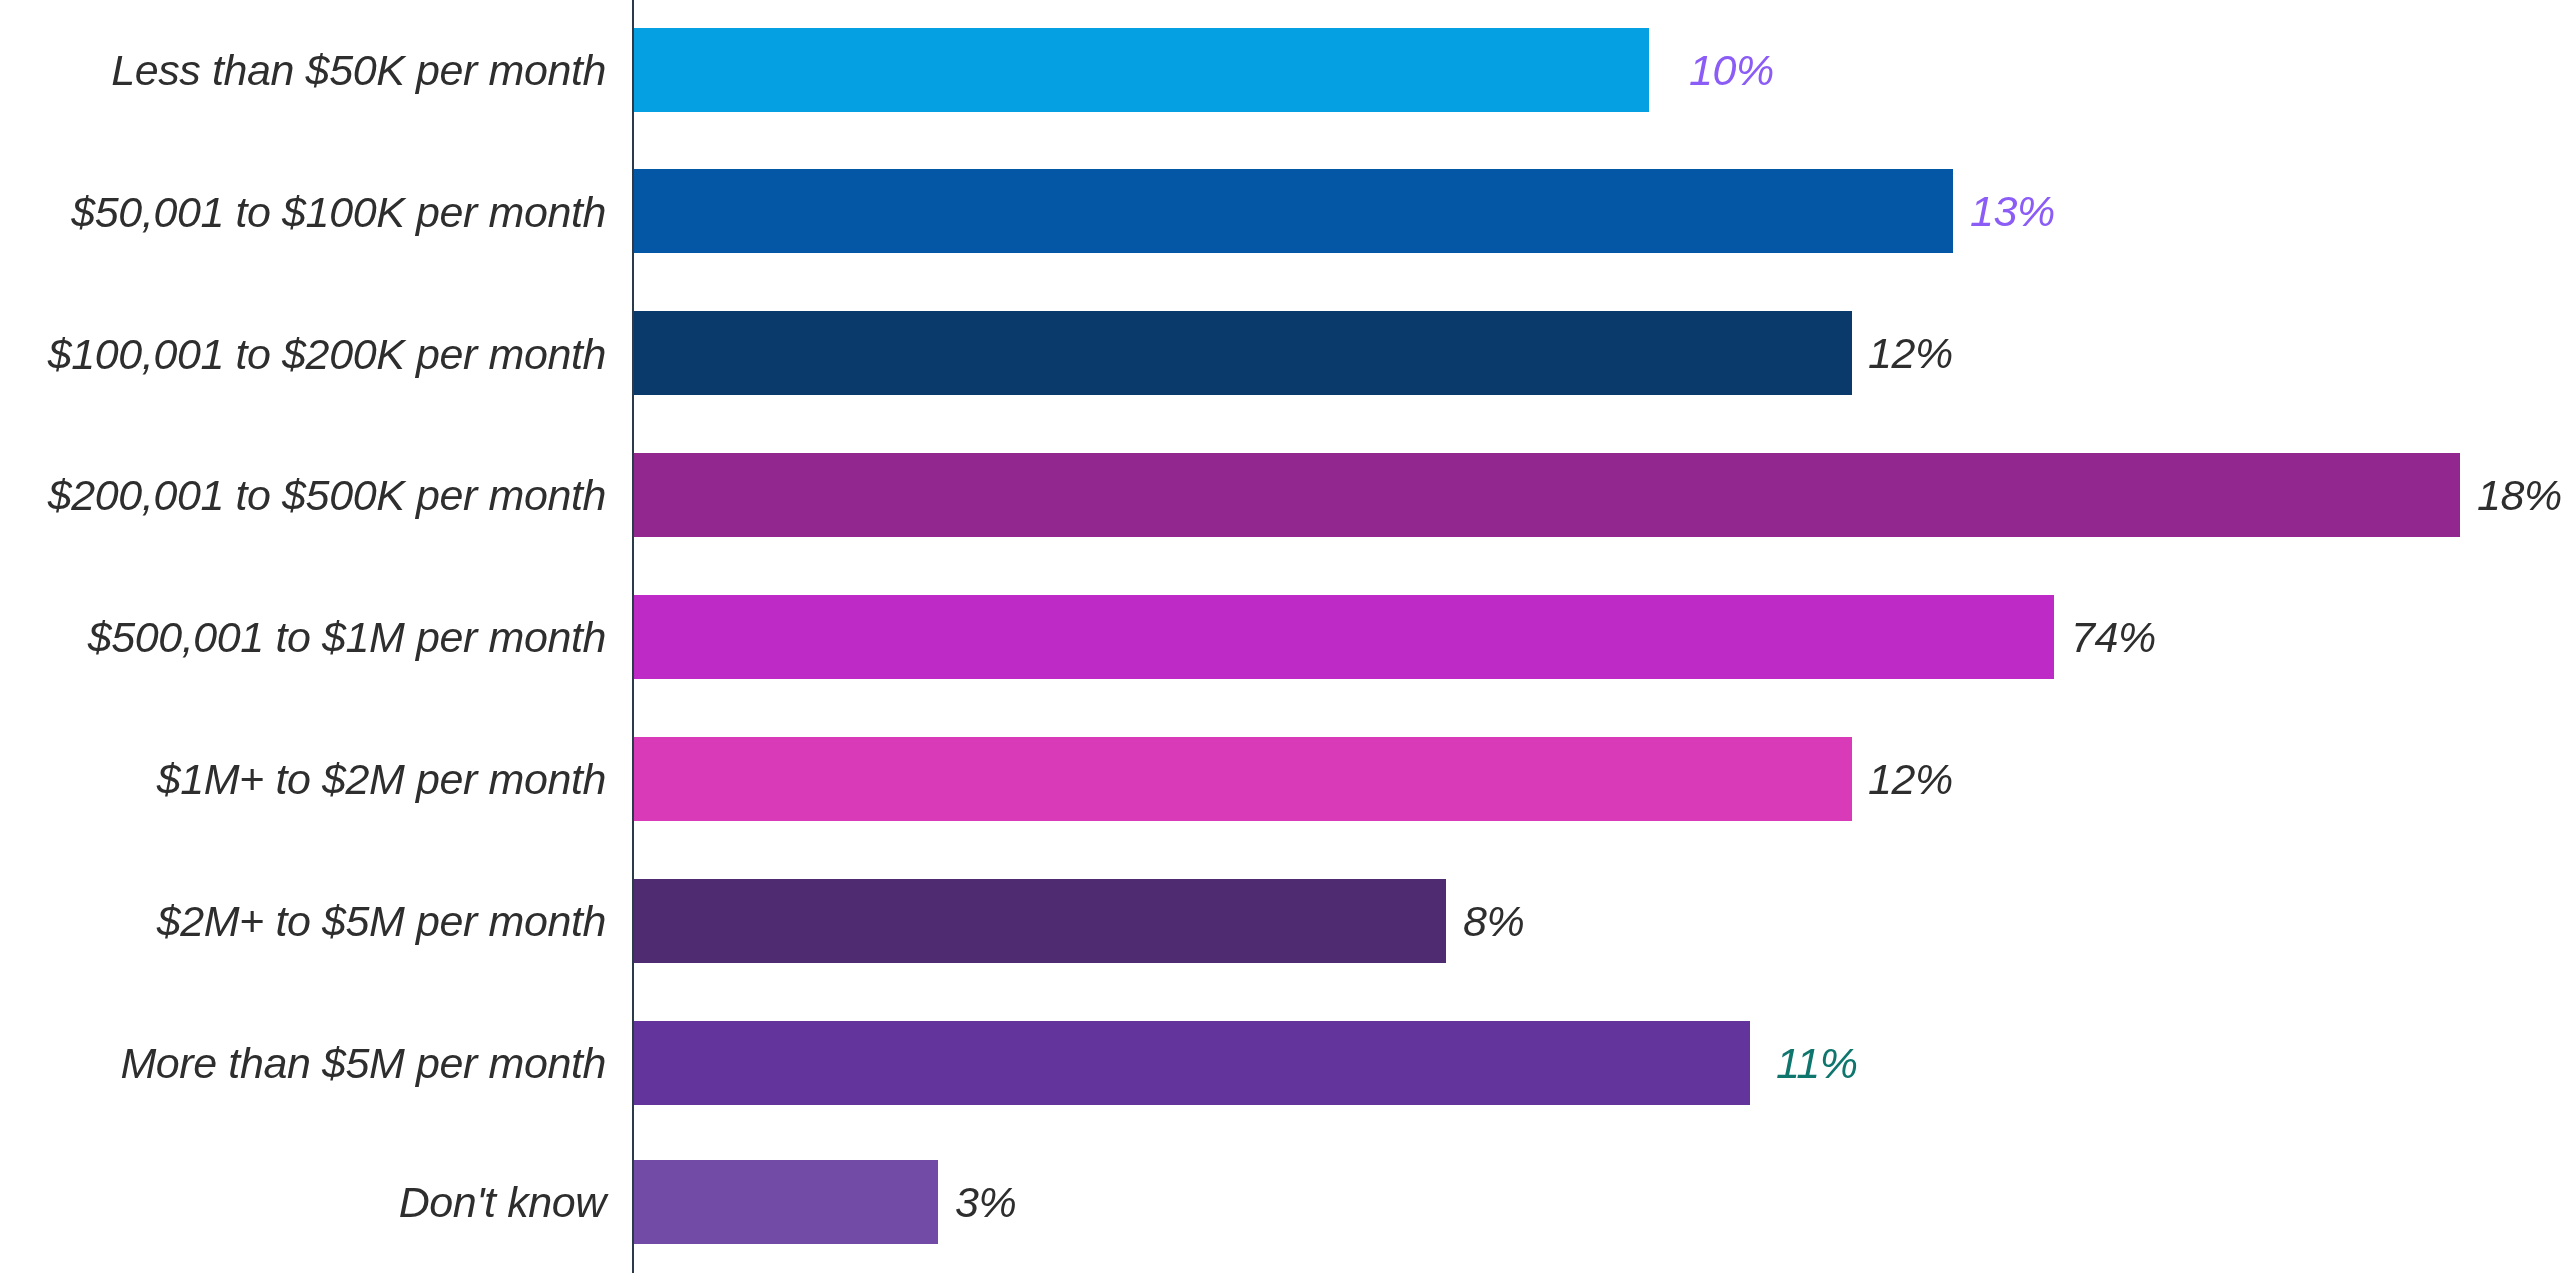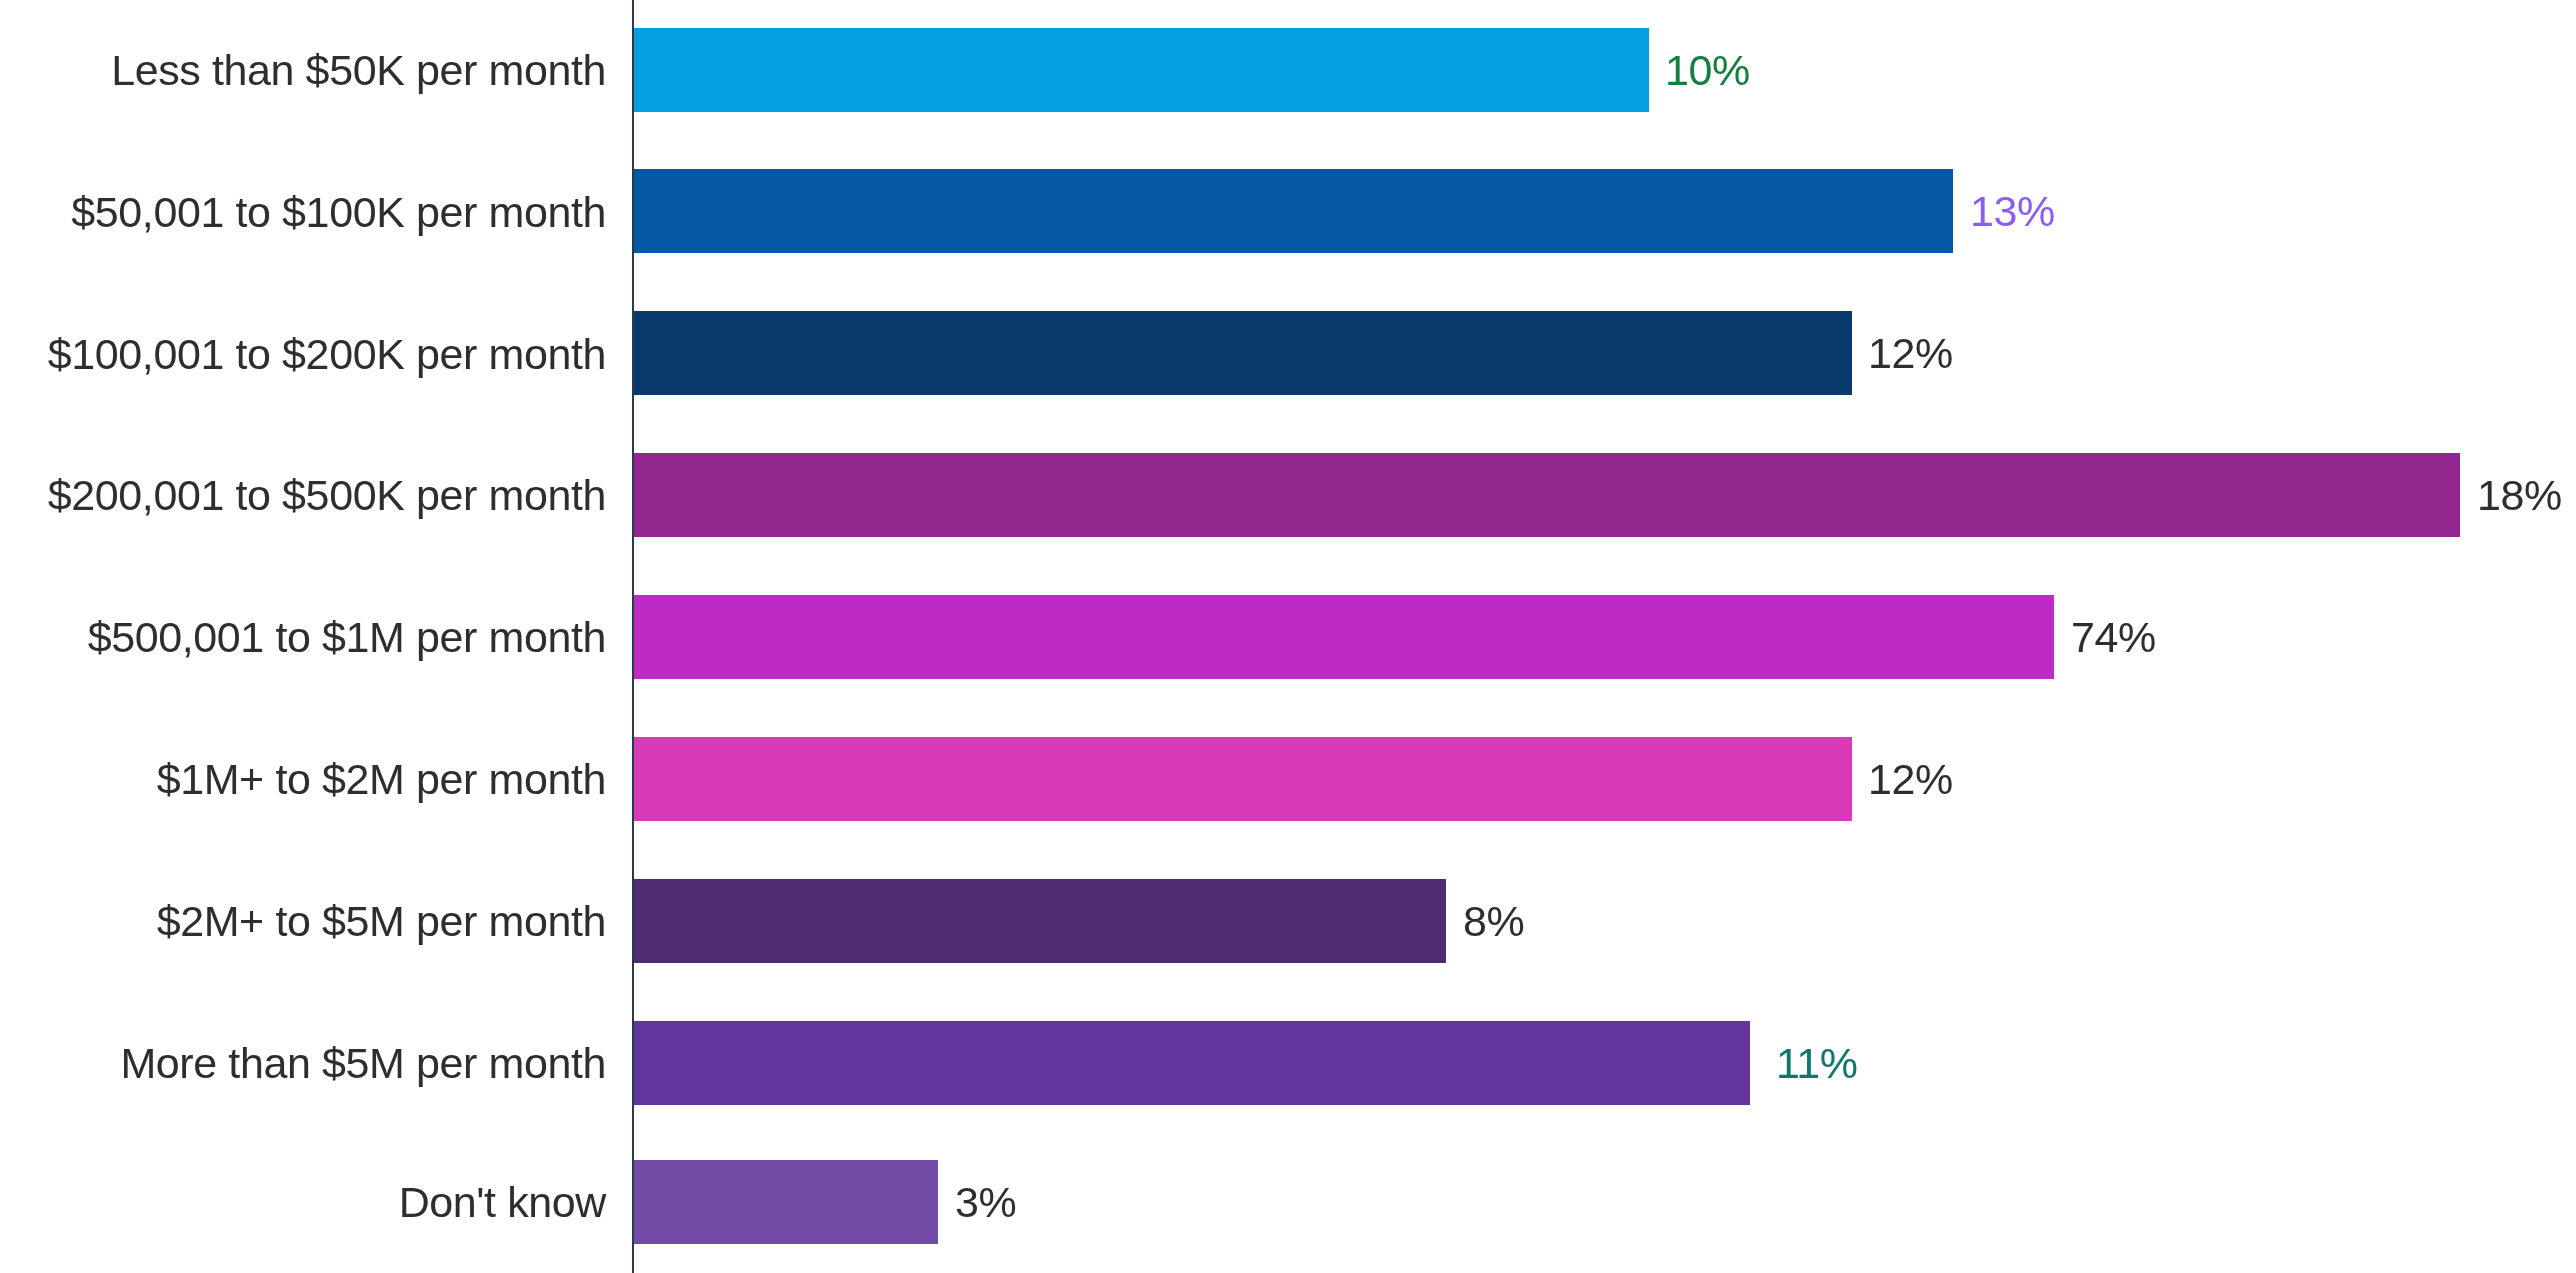--- a/index.html
+++ b/index.html
@@ -9,20 +9,21 @@
   }
   body {
     font-family: "Liberation Sans", sans-serif;
   }
   #chart-root {
     position: relative;
     width: 2576px;
     height: 1274px;
     background: #ffffff;
     overflow: hidden;
+    font-style: italic;
   }
   
   .cat-label {
     position: absolute;
     right: 1970px;          
     width: 614px;
     text-align: right;
     font-size: 43px;
     line-height: 1;
     color: #2e2e2e;
@@ -86,21 +87,21 @@
     <div class="cat-label" style="top: 1063px; color: rgb(46, 46, 46);">More than $5M per month</div>
     <div class="cat-label" style="top: 1202px; color: rgb(46, 46, 46);">Don't know</div>
   </div>
 
   <div id="axis-line" style="background: rgb(43, 58, 74);"></div>
 
   <div id="plot-area">
 
     <div class="bar-row" style="top:28px">
       <div class="bar" style="width: 1015px; background: rgb(5, 160, 225);"></div>
-      <div class="bar-value" style="left: 1031px; color: #15803d;">10%</div>
+      <div class="bar-value" style="left: 1055px; color: #8b5cf6;">10%</div>
     </div>
 
     <div class="bar-row" style="top:169px">
       <div class="bar" style="width: 1319px; background: rgb(3, 87, 164);"></div>
       <div class="bar-value" style="left: 1336px; color: #8b5cf6;">13%</div>
     </div>
 
     <div class="bar-row" style="top:311px">
       <div class="bar" style="width: 1218px; background: rgb(10, 58, 107);"></div>
       <div class="bar-value" style="left: 1234px; color: rgb(46, 46, 46);">12%</div>

